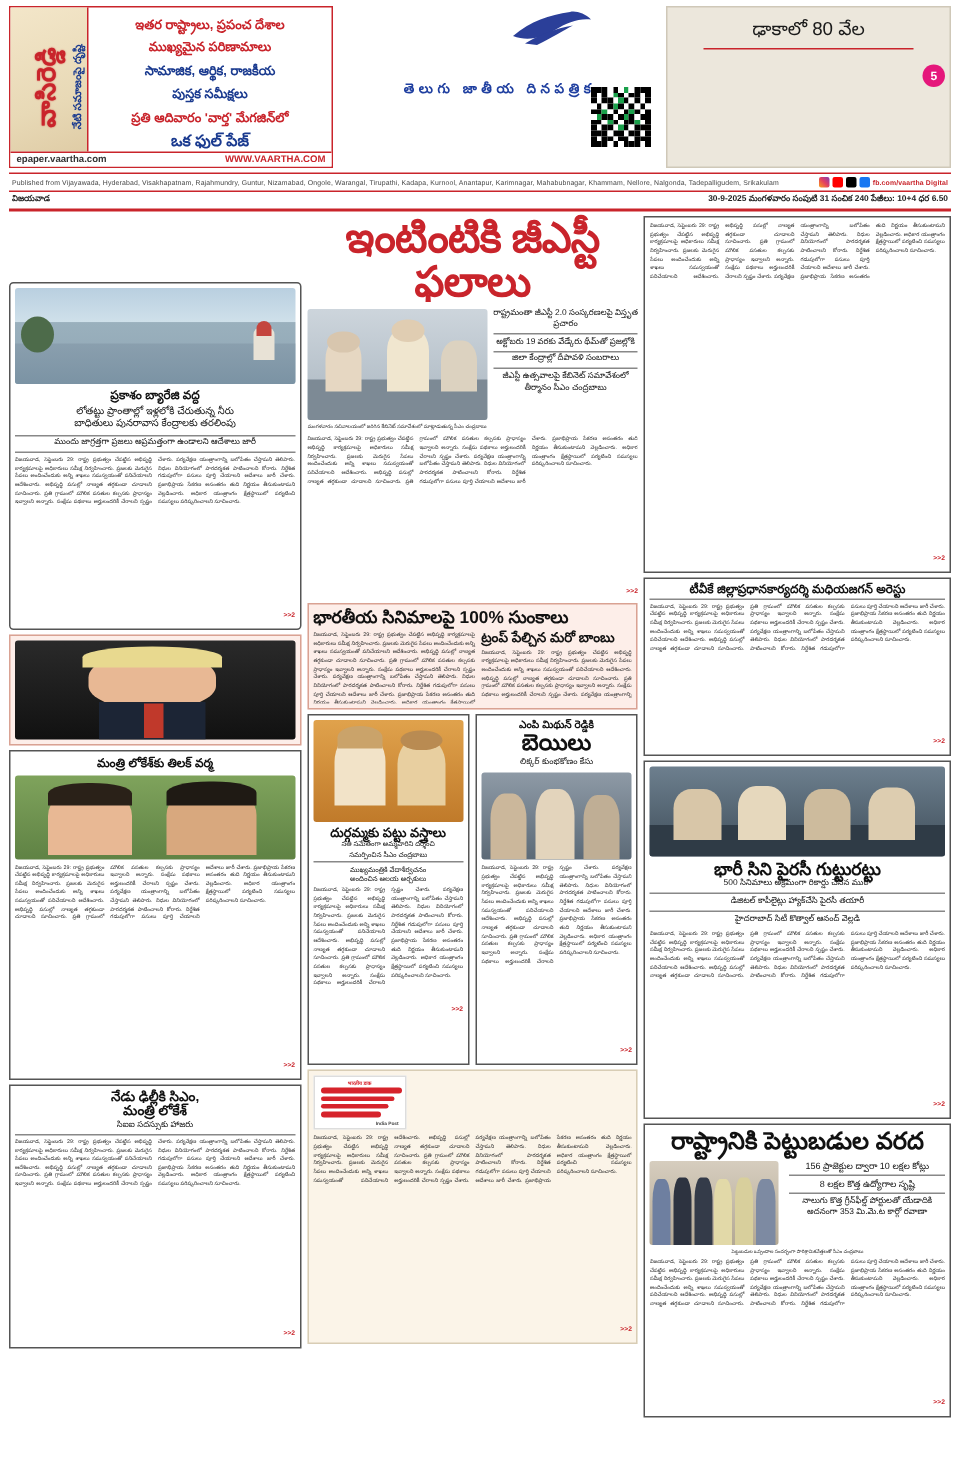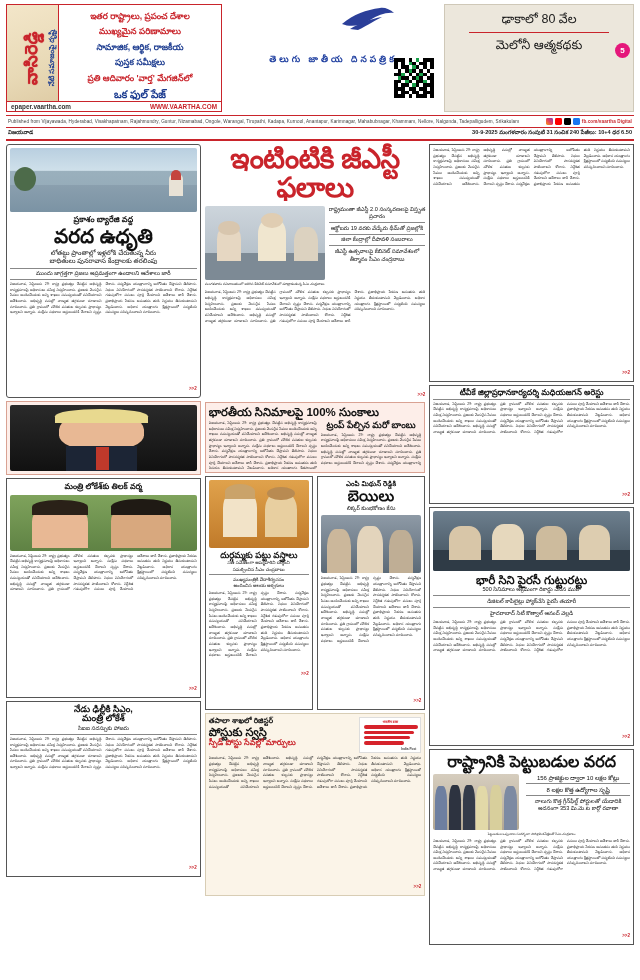--- a/index.html
+++ b/index.html
@@ -299,21 +299,20 @@
             <i></i>
             <i class="w"></i>
             <i></i>
         </div>
       </div>
     </div>
 
     <div class="top-right-box">
       <div class="l1 tel">ఢాకాలో 80 వేల</div>
       <hr>
-      <div class="l2 tel">మెలోనీ ఆత్మకథకు</div>
       <div class="pagebadge">5</div>
     </div>
   </div>
 
   <div class="pubstrip">
     <span>Published from Vijayawada, Hyderabad, Visakhapatnam, Rajahmundry, Guntur, Nizamabad, Ongole, Warangal, Tirupathi, Kadapa, Kurnool, Anantapur, Karimnagar, Mahabubnagar, Khammam, Nellore, Nalgonda, Tadepalligudem, Srikakulam</span>
     <span class="social-row">
       <i class="sbadge ig"></i>
       <i class="sbadge yt"></i>
       <i class="sbadge x"></i>
@@ -324,29 +323,28 @@
 
   <div class="datestrip">
     <span>విజయవాడ</span>
     <span>30-9-2025 మంగళవారం  సంపుటి 31 సంచిక 240  పేజీలు: 10+4  ధర 6.50</span>
   </div>
 
   <div class="content">
 
     <div class="col-left">
 
-      <div class="box" style="border-radius:3px;">
+      <div class="box" style="border-radius:3px;margin-top:44px;">
         <div class="photo sky" style="height:64px;border-radius:2px;">
           <div style="position:absolute;left:0;top:58%;width:100%;height:42%;background:linear-gradient(#8a9fae,#7b93a4);"></div>
           <div style="position:absolute;right:14px;top:40%;width:14px;height:22px;background:#e8e2d6;border-radius:5px 5px 0 0;"></div>
           <div style="position:absolute;right:16px;top:34%;width:10px;height:10px;background:#c4453e;border-radius:50% 50% 0 0;"></div>
           <div style="position:absolute;left:4px;top:30%;width:22px;height:24px;background:#4d6b4a;border-radius:50%;"></div>
         </div>
         <div class="kicker tel hl" style="margin-top:3px;">ప్రకాశం బ్యారేజి వద్ద</div>
-        <div class="h-xl tel hl">వరద ఉధృతి</div>
         <div class="sub tel" style="margin-top:2px;">లోతట్టు ప్రాంతాల్లో ఇళ్లలోకి చేరుతున్న నీరు</div>
         <div class="sub tel">బాధితులు పునరావాస కేంద్రాలకు తరలింపు</div>
         <hr class="rule-thin">
         <div class="sub2 tel">ముందు జాగ్రత్తగా ప్రజలు అప్రమత్తంగా ఉండాలని ఆదేశాలు జారీ</div>
         <hr class="rule-thin">
         <div class="body-text cols2" style="height:94px;overflow:hidden;">విజయవాడ, సెప్టెంబరు 29: రాష్ట్ర ప్రభుత్వం చేపట్టిన అభివృద్ధి కార్యక్రమాలపై అధికారులు సమీక్ష నిర్వహించారు. ప్రజలకు మెరుగైన సేవలు అందించేందుకు అన్ని శాఖలు సమన్వయంతో పనిచేయాలని ఆదేశించారు. అభివృద్ధి పనుల్లో నాణ్యత తగ్గకుండా చూడాలని సూచించారు. ప్రతి గ్రామంలో మౌలిక వసతుల కల్పనకు ప్రాధాన్యం ఇవ్వాలని అన్నారు. సంక్షేమ పథకాలు అర్హులందరికీ చేరాలని స్పష్టం చేశారు. పర్యవేక్షణ యంత్రాంగాన్ని బలోపేతం చేస్తామని తెలిపారు. నిధుల వినియోగంలో పారదర్శకత పాటించాలని కోరారు. నిర్దేశిత గడువులోగా పనులు పూర్తి చేయాలని ఆదేశాలు జారీ చేశారు. ప్రజాభిప్రాయ సేకరణ అనంతరం తుది నిర్ణయం తీసుకుంటామని వెల్లడించారు. అధికార యంత్రాంగం క్షేత్రస్థాయిలో పర్యటించి సమస్యలు పరిష్కరించాలని సూచించారు.</div>
         <div style="text-align:right;"><span class="more">&gt;&gt;2</span></div>
       </div>
 
       <div class="box tint">
@@ -410,21 +408,21 @@
 
         <div class="body-text cols3" style="height:92px;overflow:hidden;margin-top:3px;">విజయవాడ, సెప్టెంబరు 29: రాష్ట్ర ప్రభుత్వం చేపట్టిన అభివృద్ధి కార్యక్రమాలపై అధికారులు సమీక్ష నిర్వహించారు. ప్రజలకు మెరుగైన సేవలు అందించేందుకు అన్ని శాఖలు సమన్వయంతో పనిచేయాలని ఆదేశించారు. అభివృద్ధి పనుల్లో నాణ్యత తగ్గకుండా చూడాలని సూచించారు. ప్రతి గ్రామంలో మౌలిక వసతుల కల్పనకు ప్రాధాన్యం ఇవ్వాలని అన్నారు. సంక్షేమ పథకాలు అర్హులందరికీ చేరాలని స్పష్టం చేశారు. పర్యవేక్షణ యంత్రాంగాన్ని బలోపేతం చేస్తామని తెలిపారు. నిధుల వినియోగంలో పారదర్శకత పాటించాలని కోరారు. నిర్దేశిత గడువులోగా పనులు పూర్తి చేయాలని ఆదేశాలు జారీ చేశారు. ప్రజాభిప్రాయ సేకరణ అనంతరం తుది నిర్ణయం తీసుకుంటామని వెల్లడించారు. అధికార యంత్రాంగం క్షేత్రస్థాయిలో పర్యటించి సమస్యలు పరిష్కరించాలని సూచించారు.</div>
         <div style="text-align:right;"><span class="more">&gt;&gt;2</span></div>
       </div>
 
       <div class="box tint" style="margin-top:2px;">
         <div class="h-md tel hl" style="text-align:left;">భారతీయ సినిమాలపై 100% సుంకాలు</div>
         <div class="flexrow" style="margin-top:2px;">
           <div class="body-text" style="width:108px;height:48px;overflow:hidden;">విజయవాడ, సెప్టెంబరు 29: రాష్ట్ర ప్రభుత్వం చేపట్టిన అభివృద్ధి కార్యక్రమాలపై అధికారులు సమీక్ష నిర్వహించారు. ప్రజలకు మెరుగైన సేవలు అందించేందుకు అన్ని శాఖలు సమన్వయంతో పనిచేయాలని ఆదేశించారు. అభివృద్ధి పనుల్లో నాణ్యత తగ్గకుండా చూడాలని సూచించారు. ప్రతి గ్రామంలో మౌలిక వసతుల కల్పనకు ప్రాధాన్యం ఇవ్వాలని అన్నారు. సంక్షేమ పథకాలు అర్హులందరికీ చేరాలని స్పష్టం చేశారు. పర్యవేక్షణ యంత్రాంగాన్ని బలోపేతం చేస్తామని తెలిపారు. నిధుల వినియోగంలో పారదర్శకత పాటించాలని కోరారు. నిర్దేశిత గడువులోగా పనులు పూర్తి చేయాలని ఆదేశాలు జారీ చేశారు. ప్రజాభిప్రాయ సేకరణ అనంతరం తుది నిర్ణయం తీసుకుంటామని వెల్లడించారు. అధికార యంత్రాంగం క్షేత్రస్థాయిలో పర్యటించి సమస్యలు పరిష్కరించాలని సూచించారు.</div>
           <div style="flex:1;">
-            <div class="h-sm tel hl" style="text-align:center;">ట్రంప్ పేల్చిన మరో బాంబు</div>
+            <div class="h-sm tel hl" style="text-align:left;">ట్రంప్ పేల్చిన మరో బాంబు</div>
             <div class="body-text" style="height:34px;overflow:hidden;margin-top:2px;">విజయవాడ, సెప్టెంబరు 29: రాష్ట్ర ప్రభుత్వం చేపట్టిన అభివృద్ధి కార్యక్రమాలపై అధికారులు సమీక్ష నిర్వహించారు. ప్రజలకు మెరుగైన సేవలు అందించేందుకు అన్ని శాఖలు సమన్వయంతో పనిచేయాలని ఆదేశించారు. అభివృద్ధి పనుల్లో నాణ్యత తగ్గకుండా చూడాలని సూచించారు. ప్రతి గ్రామంలో మౌలిక వసతుల కల్పనకు ప్రాధాన్యం ఇవ్వాలని అన్నారు. సంక్షేమ పథకాలు అర్హులందరికీ చేరాలని స్పష్టం చేశారు. పర్యవేక్షణ యంత్రాంగాన్ని బలోపేతం చేస్తామని తెలిపారు. నిధుల వినియోగంలో పారదర్శకత పాటించాలని కోరారు. నిర్దేశిత గడువులోగా పనులు పూర్తి చేయాలని ఆదేశాలు జారీ చేశారు. ప్రజాభిప్రాయ సేకరణ అనంతరం తుది నిర్ణయం తీసుకుంటామని వెల్లడించారు. అధికార యంత్రాంగం క్షేత్రస్థాయిలో పర్యటించి సమస్యలు పరిష్కరించాలని సూచించారు.</div>
           </div>
         </div>
       </div>
 
       <div class="flexrow" style="margin-top:2px;">
         <div class="box" style="width:108px;">
           <div class="photo orange" style="height:68px;border-radius:2px;">
             <div style="position:absolute;left:14%;top:14%;width:34%;height:70%;background:#f2e3c8;border-radius:40% 40% 0 0;"></div>
             <div style="position:absolute;left:16%;top:6%;width:30%;height:22%;background:#caa36a;border-radius:50% 50% 0 0;"></div>
@@ -450,25 +448,20 @@
             <div style="position:absolute;left:36%;top:18%;width:26%;height:82%;background:#e3d4bc;border-radius:38% 38% 0 0;"></div>
             <div style="position:absolute;left:68%;top:26%;width:24%;height:74%;background:#bfae95;border-radius:38% 38% 0 0;"></div>
           </div>
           <div class="body-text cols2" style="height:112px;overflow:hidden;margin-top:3px;">విజయవాడ, సెప్టెంబరు 29: రాష్ట్ర ప్రభుత్వం చేపట్టిన అభివృద్ధి కార్యక్రమాలపై అధికారులు సమీక్ష నిర్వహించారు. ప్రజలకు మెరుగైన సేవలు అందించేందుకు అన్ని శాఖలు సమన్వయంతో పనిచేయాలని ఆదేశించారు. అభివృద్ధి పనుల్లో నాణ్యత తగ్గకుండా చూడాలని సూచించారు. ప్రతి గ్రామంలో మౌలిక వసతుల కల్పనకు ప్రాధాన్యం ఇవ్వాలని అన్నారు. సంక్షేమ పథకాలు అర్హులందరికీ చేరాలని స్పష్టం చేశారు. పర్యవేక్షణ యంత్రాంగాన్ని బలోపేతం చేస్తామని తెలిపారు. నిధుల వినియోగంలో పారదర్శకత పాటించాలని కోరారు. నిర్దేశిత గడువులోగా పనులు పూర్తి చేయాలని ఆదేశాలు జారీ చేశారు. ప్రజాభిప్రాయ సేకరణ అనంతరం తుది నిర్ణయం తీసుకుంటామని వెల్లడించారు. అధికార యంత్రాంగం క్షేత్రస్థాయిలో పర్యటించి సమస్యలు పరిష్కరించాలని సూచించారు.</div>
           <div style="text-align:right;"><span class="more">&gt;&gt;2</span></div>
         </div>
       </div>
 
       <div class="box tint2">
         <div class="flexrow" style="align-items:flex-start;">
-          <div style="flex:1;">
-            <div class="kicker tel hl" style="font-size:7.4px;text-align:left;">తపాలా శాఖలో రిజిస్టర్</div>
-            <div class="h-md tel hl" style="text-align:left;">పోస్టుకు స్వస్తి</div>
-            <div class="h-sm tel hl redhead" style="text-align:left;font-size:8px;">స్పీడ్ పోస్టు సేవల్లో మార్పులు</div>
-          </div>
           <div class="postlogo">
             <div class="pl-top">भारतीय डाक</div>
             <div class="pl-bars">
               <div style="width:100%;"></div>
               <div style="width:92%;"></div>
               <div style="width:84%;"></div>
               <div style="width:74%;"></div>
             </div>
             <div class="pl-bot">India Post</div>
           </div>

